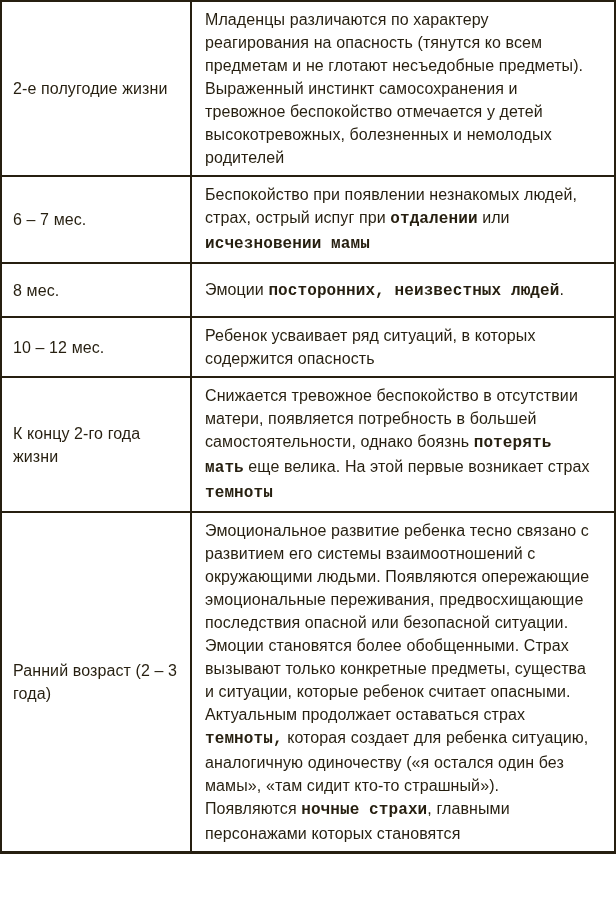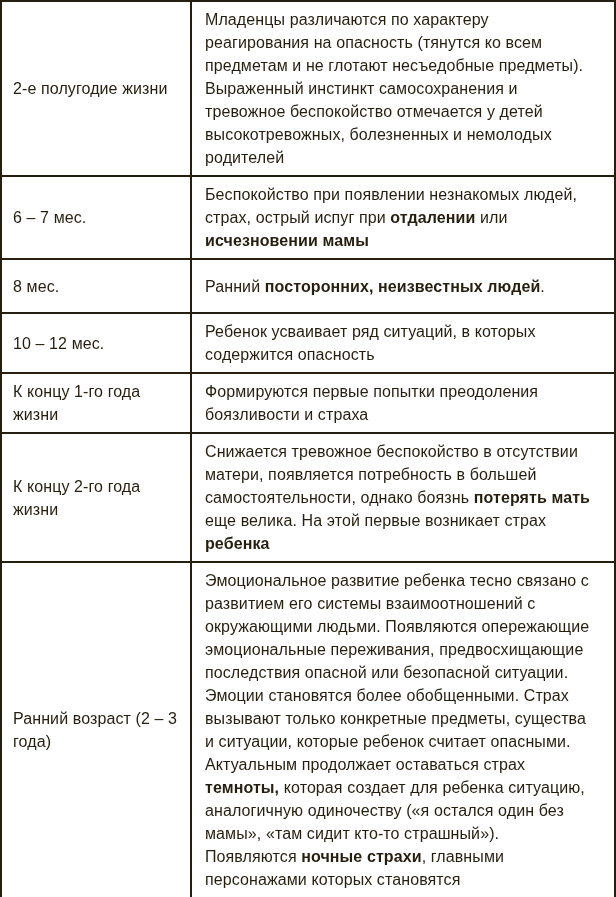--- a/index.html
+++ b/index.html
@@ -31,21 +31,21 @@
     letter-spacing:.1px;
     box-sizing:border-box;
   }
   td.age-cell{
     width:190px;
     padding:6px 0 6px 11px;
   }
   td.desc-cell{
     padding:6px 20px 6px 13px;
   }
-  .b{font-weight:700;}
+  .b{font-weight:700;font-family:Liberation Mono, monospace;}
   
   tr:nth-child(1){height:161px;}
   tr:nth-child(2){height:73px;}
   tr:nth-child(3){height:54px;}
   tr:nth-child(4){height:52px;}
   tr:nth-child(5){height:58px;}
   tr:nth-child(6){height:51px;}
   tr:nth-child(7){height:116px;}
   tr:nth-child(8){height:329px;}
 </style>
@@ -61,32 +61,28 @@
       <tr>
         <td class="age-cell">2-е полугодие жизни</td>
         <td class="desc-cell"><span class="">Младенцы различаются по характеру реагирования на опасность (тянутся ко всем предметам и не глотают несъедобные предметы). Выраженный инстинкт самосохранения и тревожное беспокойство отмечается у детей высокотревожных, болезненных и немолодых родителей</span></td>
       </tr>
       <tr>
         <td class="age-cell">6 – 7 мес.</td>
         <td class="desc-cell"><span class="">Беспокойство при появлении незнакомых людей, страх, острый испуг при </span><span class="b">отдалении</span><span class=""> или </span><span class="b">исчезновении мамы</span></td>
       </tr>
       <tr>
         <td class="age-cell">8 мес.</td>
-        <td class="desc-cell"><span class="">Ранний </span><span class="b">посторонних, неизвестных людей</span><span class="">.</span></td>
+        <td class="desc-cell"><span class="">Эмоции </span><span class="b">посторонних, неизвестных людей</span><span class="">.</span></td>
       </tr>
       <tr>
         <td class="age-cell">10 – 12 мес.</td>
         <td class="desc-cell"><span class="">Ребенок усваивает ряд ситуаций, в которых содержится опасность</span></td>
       </tr>
       <tr>
-        <td class="age-cell">К концу 1-го года жизни</td>
-        <td class="desc-cell"><span class="">Формируются первые попытки преодоления боязливости и страха</span></td>
-      </tr>
-      <tr>
         <td class="age-cell">К концу 2-го года жизни</td>
-        <td class="desc-cell"><span class="">Снижается тревожное беспокойство в отсутствии матери, появляется потребность в большей самостоятельности, однако боязнь </span><span class="b">потерять мать</span><span class=""> еще велика. На этой первые возникает страх </span><span class="b">ребенка</span></td>
+        <td class="desc-cell"><span class="">Снижается тревожное беспокойство в отсутствии матери, появляется потребность в большей самостоятельности, однако боязнь </span><span class="b">потерять мать</span><span class=""> еще велика. На этой первые возникает страх </span><span class="b">темноты</span></td>
       </tr>
       <tr>
         <td class="age-cell">Ранний возраст (2 – 3 года)</td>
         <td class="desc-cell"><span class="">Эмоциональное развитие ребенка тесно связано с развитием его системы взаимоотношений с окружающими людьми. Появляются опережающие эмоциональные переживания, предвосхищающие последствия опасной или безопасной ситуации. Эмоции становятся более обобщенными. Страх вызывают только конкретные предметы, существа и ситуации, которые ребенок считает опасными. Актуальным продолжает оставаться страх </span><span class="b">темноты,</span><span class=""> которая создает для ребенка ситуацию, аналогичную одиночеству («я остался один без мамы», «там сидит кто-то страшный»). Появляются </span><span class="b">ночные страхи</span><span class="">, главными персонажами которых становятся </span></td>
       </tr>
     </tbody>
 </table>
 
 </body></html>

